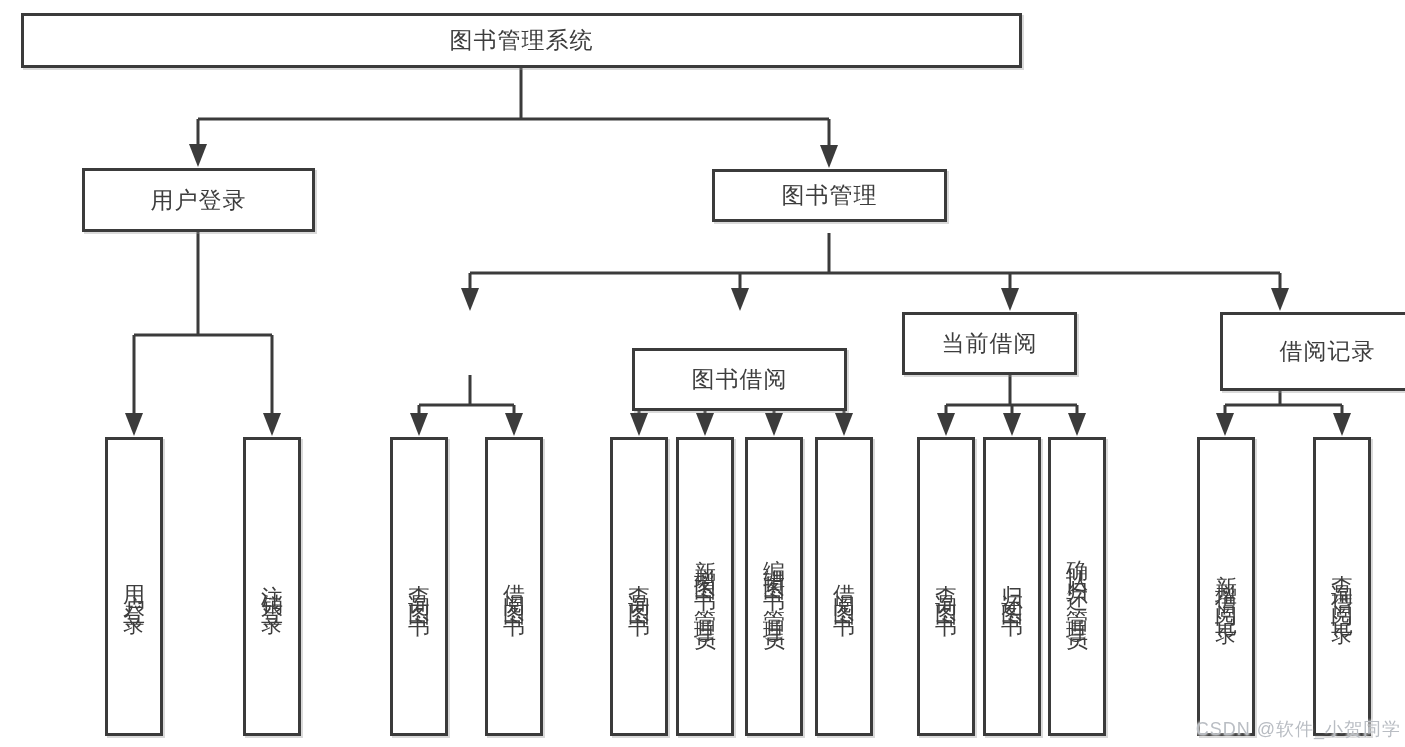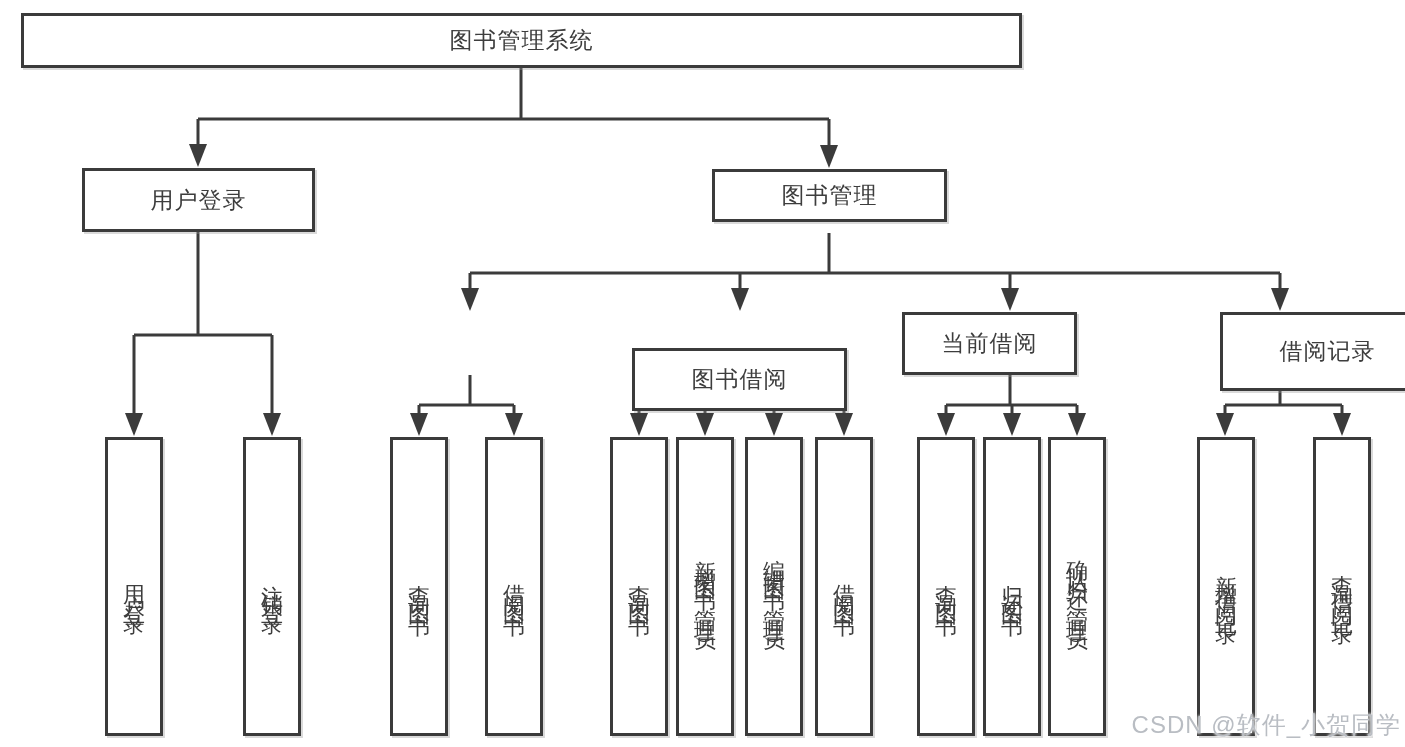--- a/index.html
+++ b/index.html
@@ -48,21 +48,21 @@
     writing-mode: vertical-rl;
     text-orientation: mixed;
     letter-spacing: 10px;
     line-height: 1;
     white-space: nowrap;
   }
   .watermark {
     position: absolute;
     right: 4px;
     bottom: 6px;
-    font-size: 24px;
+    font-size: 18px;
     letter-spacing: 1px;
     color: #b9bdc3;
     text-shadow: 0 0 3px #ffffff, 0 0 3px #ffffff;
     white-space: nowrap;
     margin-top: 36px;
   }
 </style>
 </head>
 <body>
 

